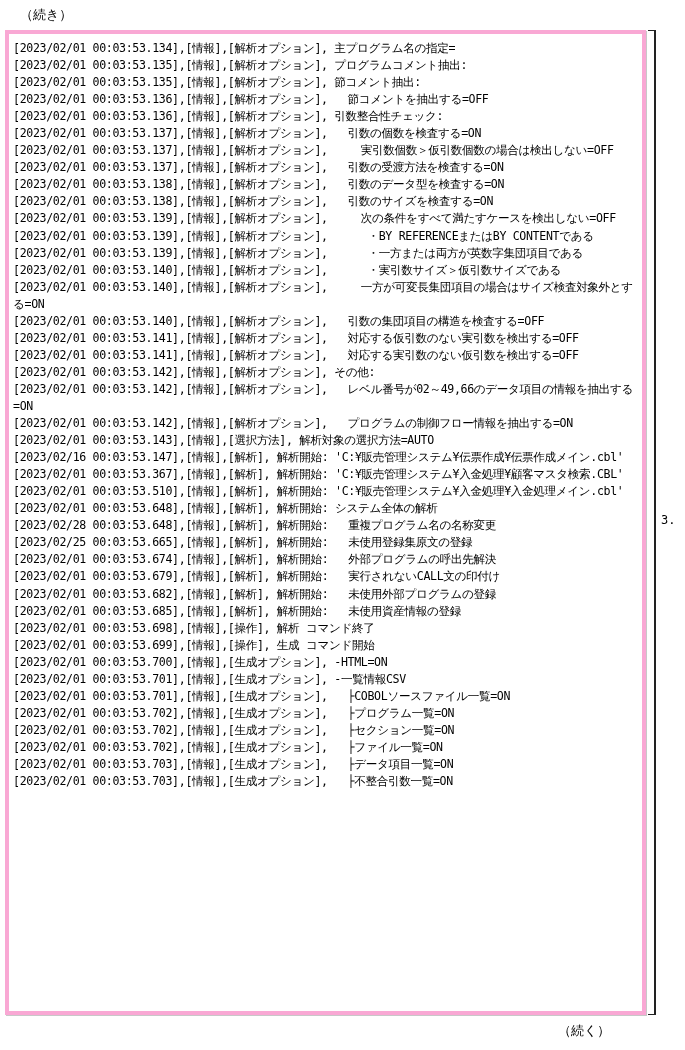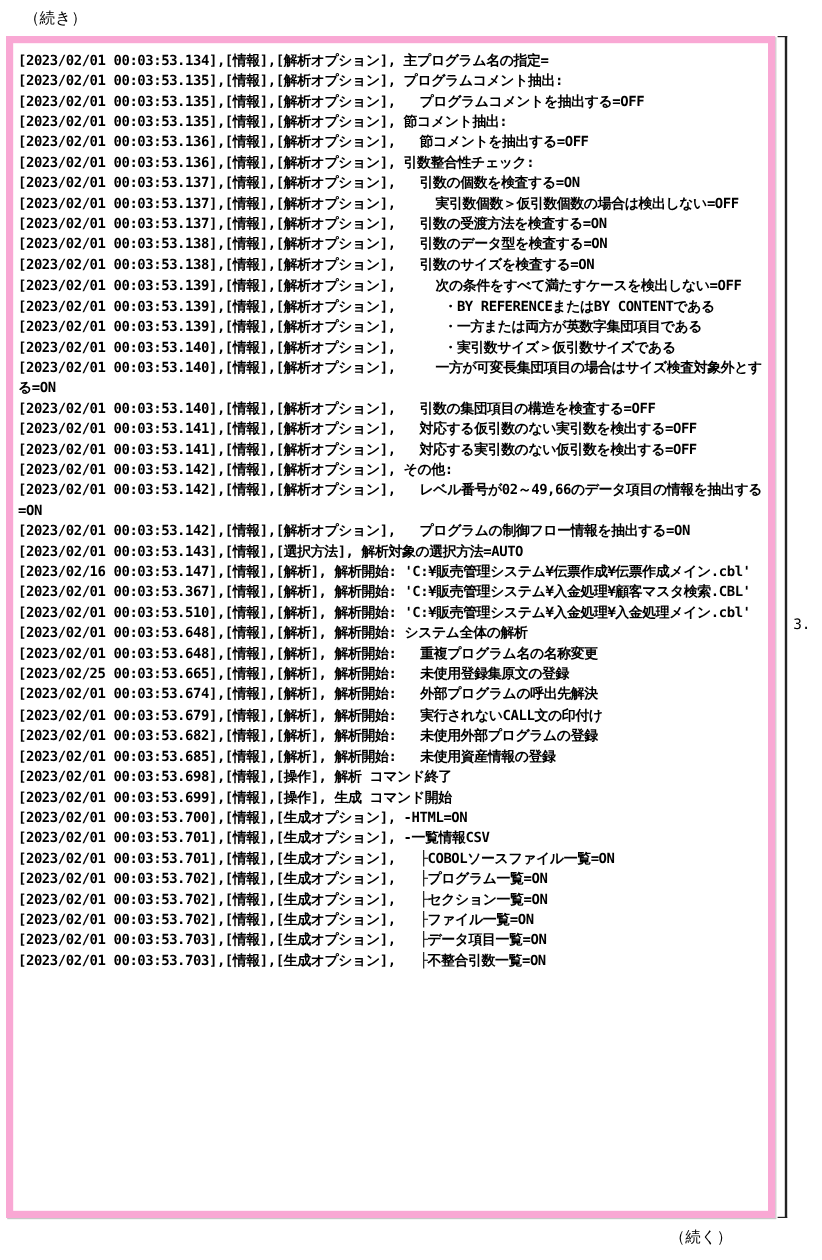--- a/index.html
+++ b/index.html
@@ -12,26 +12,25 @@
       position: absolute; left: 20px; top: 6px;
       font-size: 13px; font-family: "DejaVu Sans", sans-serif; text-align: center;
     }
     .footer-note {
       position: absolute; left: 558px; top: 1022px;
       font-size: 13px; font-family: "DejaVu Sans", sans-serif;
     }
     .log-box {
       position: absolute; left: 5px; top: 30px;
       width: 641px; height: 985px;
-      border: 6px solid #f9a8d4;
+      border: 4px solid #f9a8d4;
       box-shadow: 1px 1px 0 #c8c8c8;
       background: #fff;
       box-sizing: border-box;
       padding: 6px 4px 0 4px;
-      font-weight: bold;
     }
     .log-line {
       font-size: 11.6px;
       line-height: 17.05px;
       white-space: pre-wrap;
       word-break: break-all;
       letter-spacing: -0.35px;
       transform-origin: left top;
     }
     .page-bracket {
@@ -51,21 +50,20 @@
   </style>
 </head>
 <body>
 
 <div class="header-note">（続き）</div>
 
 <div class="log-box">
   <div id="log-lines">
       <div class="log-line">[2023/02/01 00:03:53.134],[情報],[解析オプション], 主プログラム名の指定=</div>
       <div class="log-line">[2023/02/01 00:03:53.135],[情報],[解析オプション], プログラムコメント抽出:</div>
-      <div class="log-line">[2023/02/01 00:03:53.135],[情報],[解析オプション],   プログラムコメントを抽出する=OFF</div>
       <div class="log-line">[2023/02/01 00:03:53.135],[情報],[解析オプション], 節コメント抽出:</div>
       <div class="log-line">[2023/02/01 00:03:53.136],[情報],[解析オプション],   節コメントを抽出する=OFF</div>
       <div class="log-line">[2023/02/01 00:03:53.136],[情報],[解析オプション], 引数整合性チェック:</div>
       <div class="log-line">[2023/02/01 00:03:53.137],[情報],[解析オプション],   引数の個数を検査する=ON</div>
       <div class="log-line">[2023/02/01 00:03:53.137],[情報],[解析オプション],     実引数個数＞仮引数個数の場合は検出しない=OFF</div>
       <div class="log-line">[2023/02/01 00:03:53.137],[情報],[解析オプション],   引数の受渡方法を検査する=ON</div>
       <div class="log-line">[2023/02/01 00:03:53.138],[情報],[解析オプション],   引数のデータ型を検査する=ON</div>
       <div class="log-line">[2023/02/01 00:03:53.138],[情報],[解析オプション],   引数のサイズを検査する=ON</div>
       <div class="log-line">[2023/02/01 00:03:53.139],[情報],[解析オプション],     次の条件をすべて満たすケースを検出しない=OFF</div>
       <div class="log-line">[2023/02/01 00:03:53.139],[情報],[解析オプション],      ・BY REFERENCEまたはBY CONTENTである</div>
@@ -76,21 +74,21 @@
       <div class="log-line">[2023/02/01 00:03:53.141],[情報],[解析オプション],   対応する仮引数のない実引数を検出する=OFF</div>
       <div class="log-line">[2023/02/01 00:03:53.141],[情報],[解析オプション],   対応する実引数のない仮引数を検出する=OFF</div>
       <div class="log-line">[2023/02/01 00:03:53.142],[情報],[解析オプション], その他:</div>
       <div class="log-line">[2023/02/01 00:03:53.142],[情報],[解析オプション],   レベル番号が02～49,66のデータ項目の情報を抽出する=ON</div>
       <div class="log-line">[2023/02/01 00:03:53.142],[情報],[解析オプション],   プログラムの制御フロー情報を抽出する=ON</div>
       <div class="log-line">[2023/02/01 00:03:53.143],[情報],[選択方法], 解析対象の選択方法=AUTO</div>
       <div class="log-line">[2023/02/16 00:03:53.147],[情報],[解析], 解析開始: 'C:¥販売管理システム¥伝票作成¥伝票作成メイン.cbl'</div>
       <div class="log-line">[2023/02/01 00:03:53.367],[情報],[解析], 解析開始: 'C:¥販売管理システム¥入金処理¥顧客マスタ検索.CBL'</div>
       <div class="log-line">[2023/02/01 00:03:53.510],[情報],[解析], 解析開始: 'C:¥販売管理システム¥入金処理¥入金処理メイン.cbl'</div>
       <div class="log-line">[2023/02/01 00:03:53.648],[情報],[解析], 解析開始: システム全体の解析</div>
-      <div class="log-line">[2023/02/01 00:03:53.648],[情報],[解析], 解析開始:   重複プログラム名の名称変更</div>
+      <div class="log-line">[2023/02/28 00:03:53.648],[情報],[解析], 解析開始:   重複プログラム名の名称変更</div>
       <div class="log-line">[2023/02/25 00:03:53.665],[情報],[解析], 解析開始:   未使用登録集原文の登録</div>
       <div class="log-line">[2023/02/01 00:03:53.674],[情報],[解析], 解析開始:   外部プログラムの呼出先解決</div>
       <div class="log-line">[2023/02/01 00:03:53.679],[情報],[解析], 解析開始:   実行されないCALL文の印付け</div>
       <div class="log-line">[2023/02/01 00:03:53.682],[情報],[解析], 解析開始:   未使用外部プログラムの登録</div>
       <div class="log-line">[2023/02/01 00:03:53.685],[情報],[解析], 解析開始:   未使用資産情報の登録</div>
       <div class="log-line">[2023/02/01 00:03:53.698],[情報],[操作], 解析 コマンド終了</div>
       <div class="log-line">[2023/02/01 00:03:53.699],[情報],[操作], 生成 コマンド開始</div>
       <div class="log-line">[2023/02/01 00:03:53.700],[情報],[生成オプション], -HTML=ON</div>
       <div class="log-line">[2023/02/01 00:03:53.701],[情報],[生成オプション], -一覧情報CSV</div>
       <div class="log-line">[2023/02/01 00:03:53.701],[情報],[生成オプション],   ├COBOLソースファイル一覧=ON</div>

